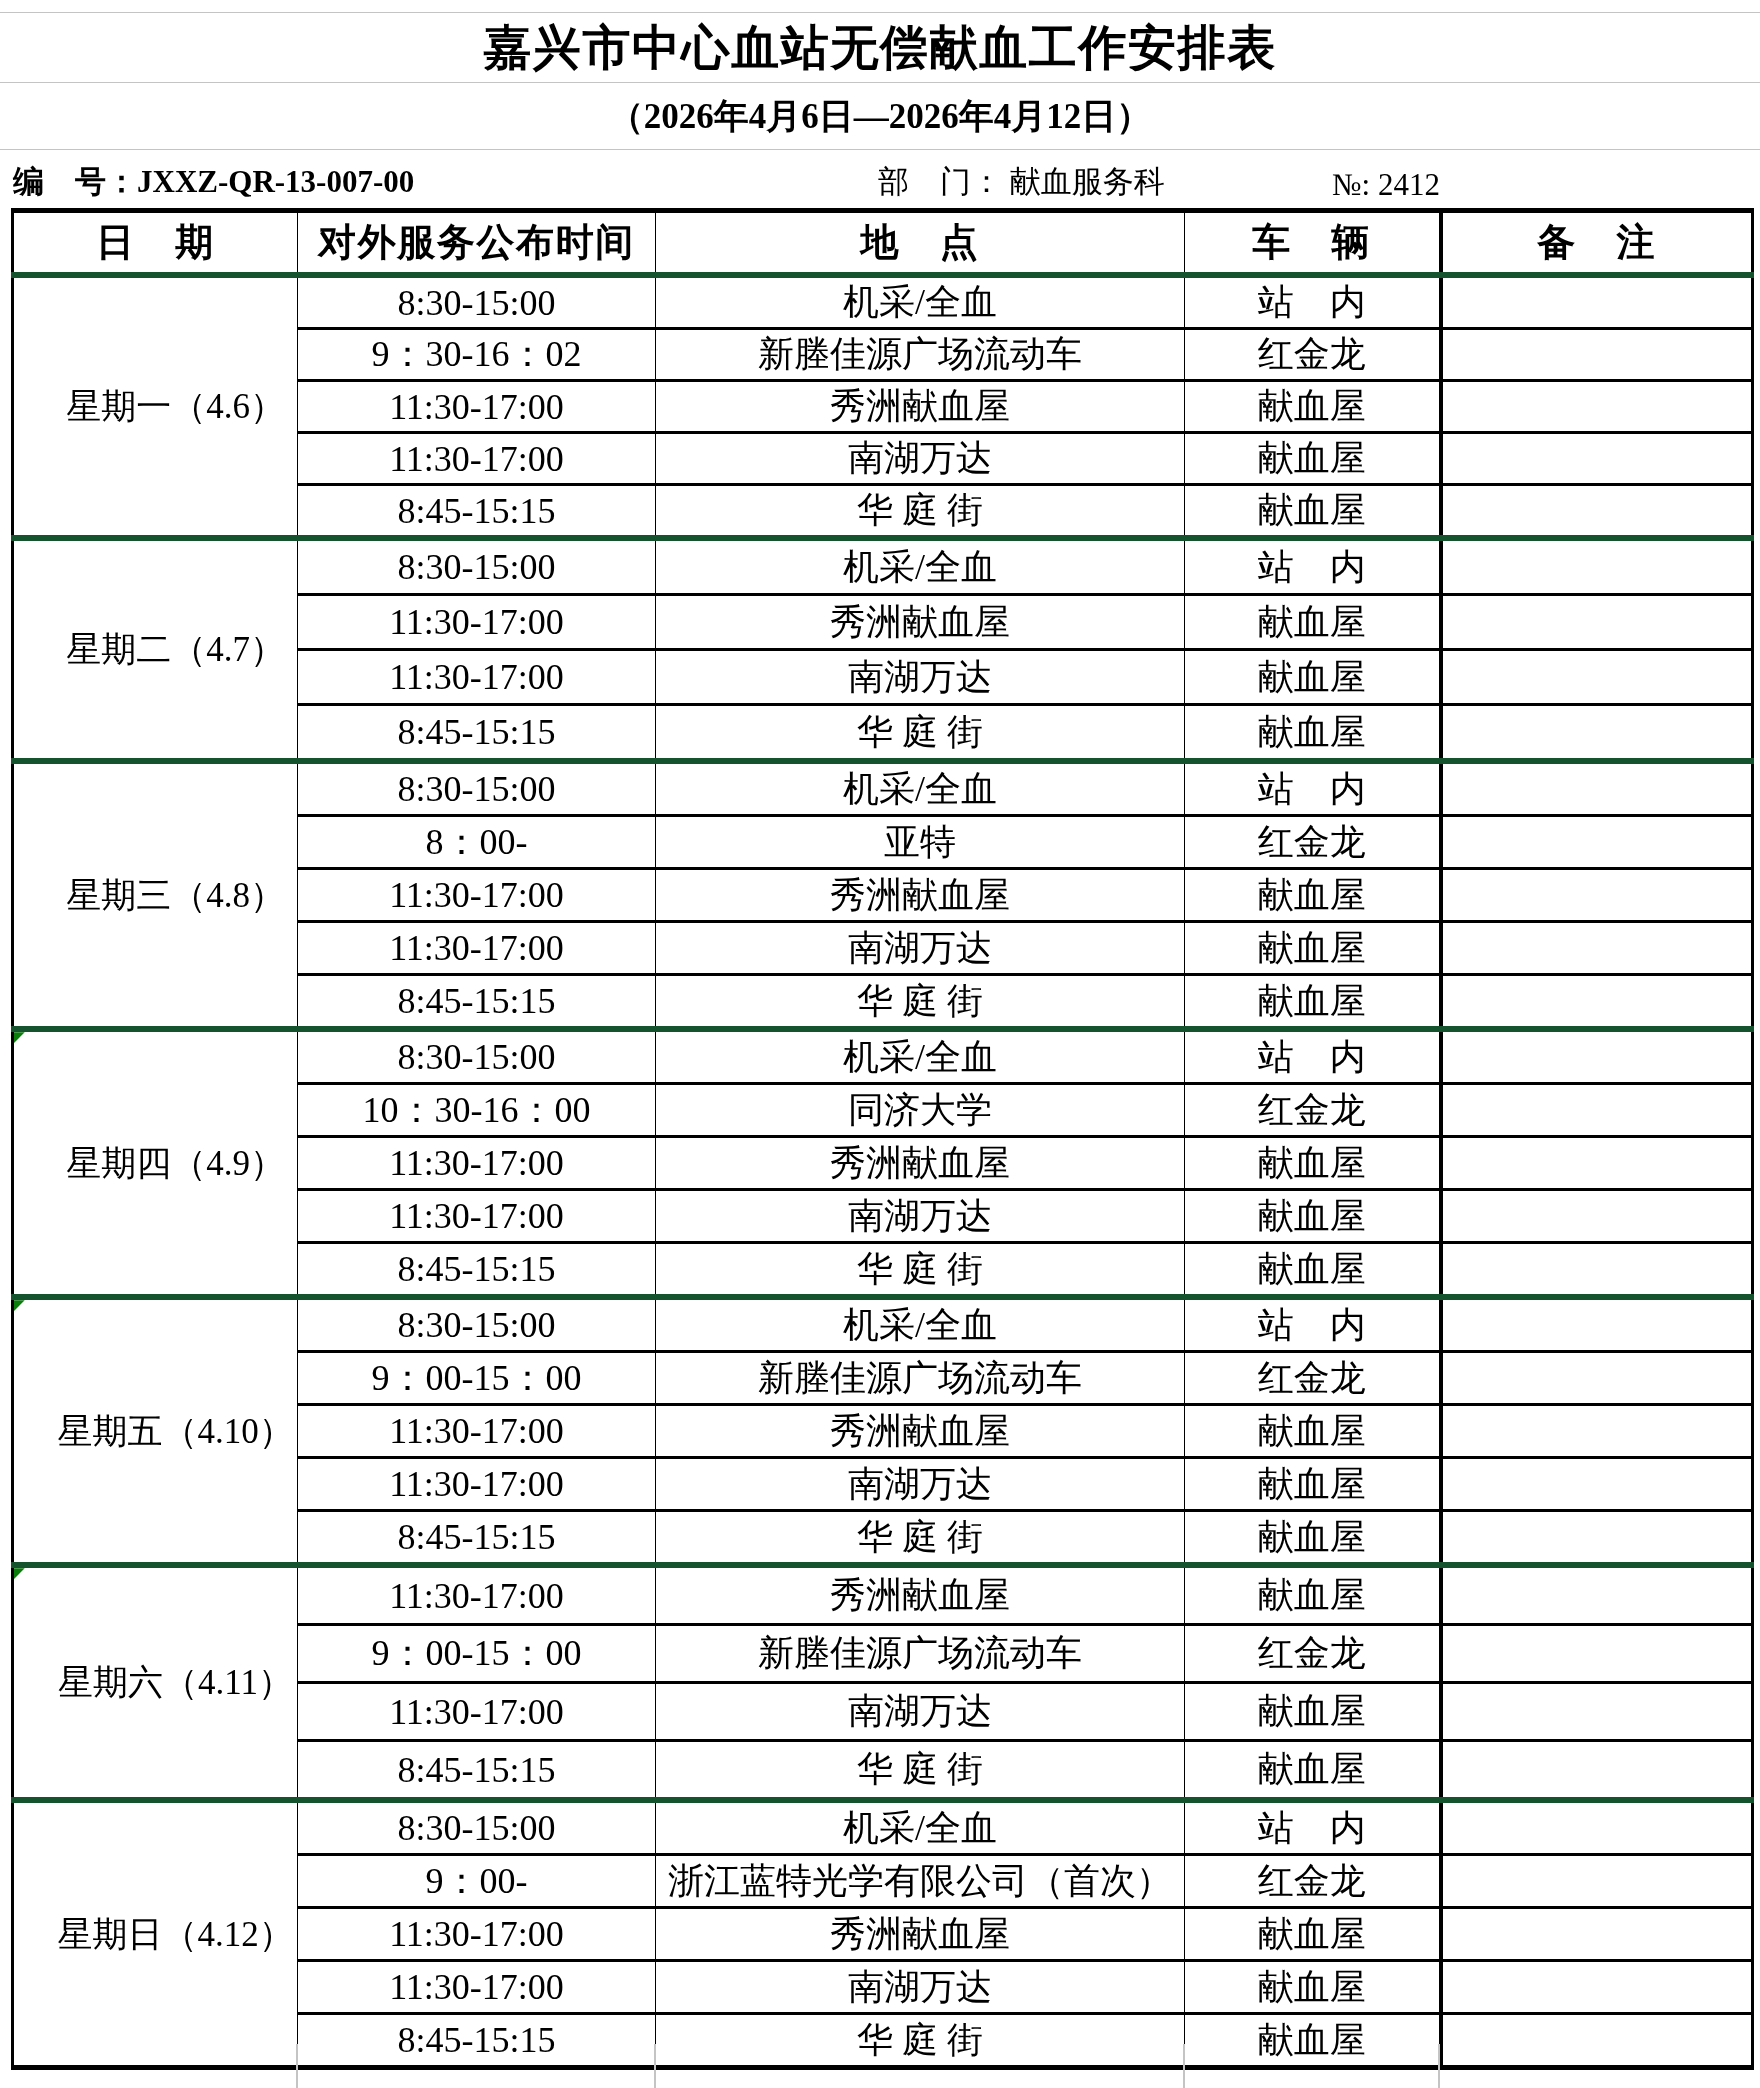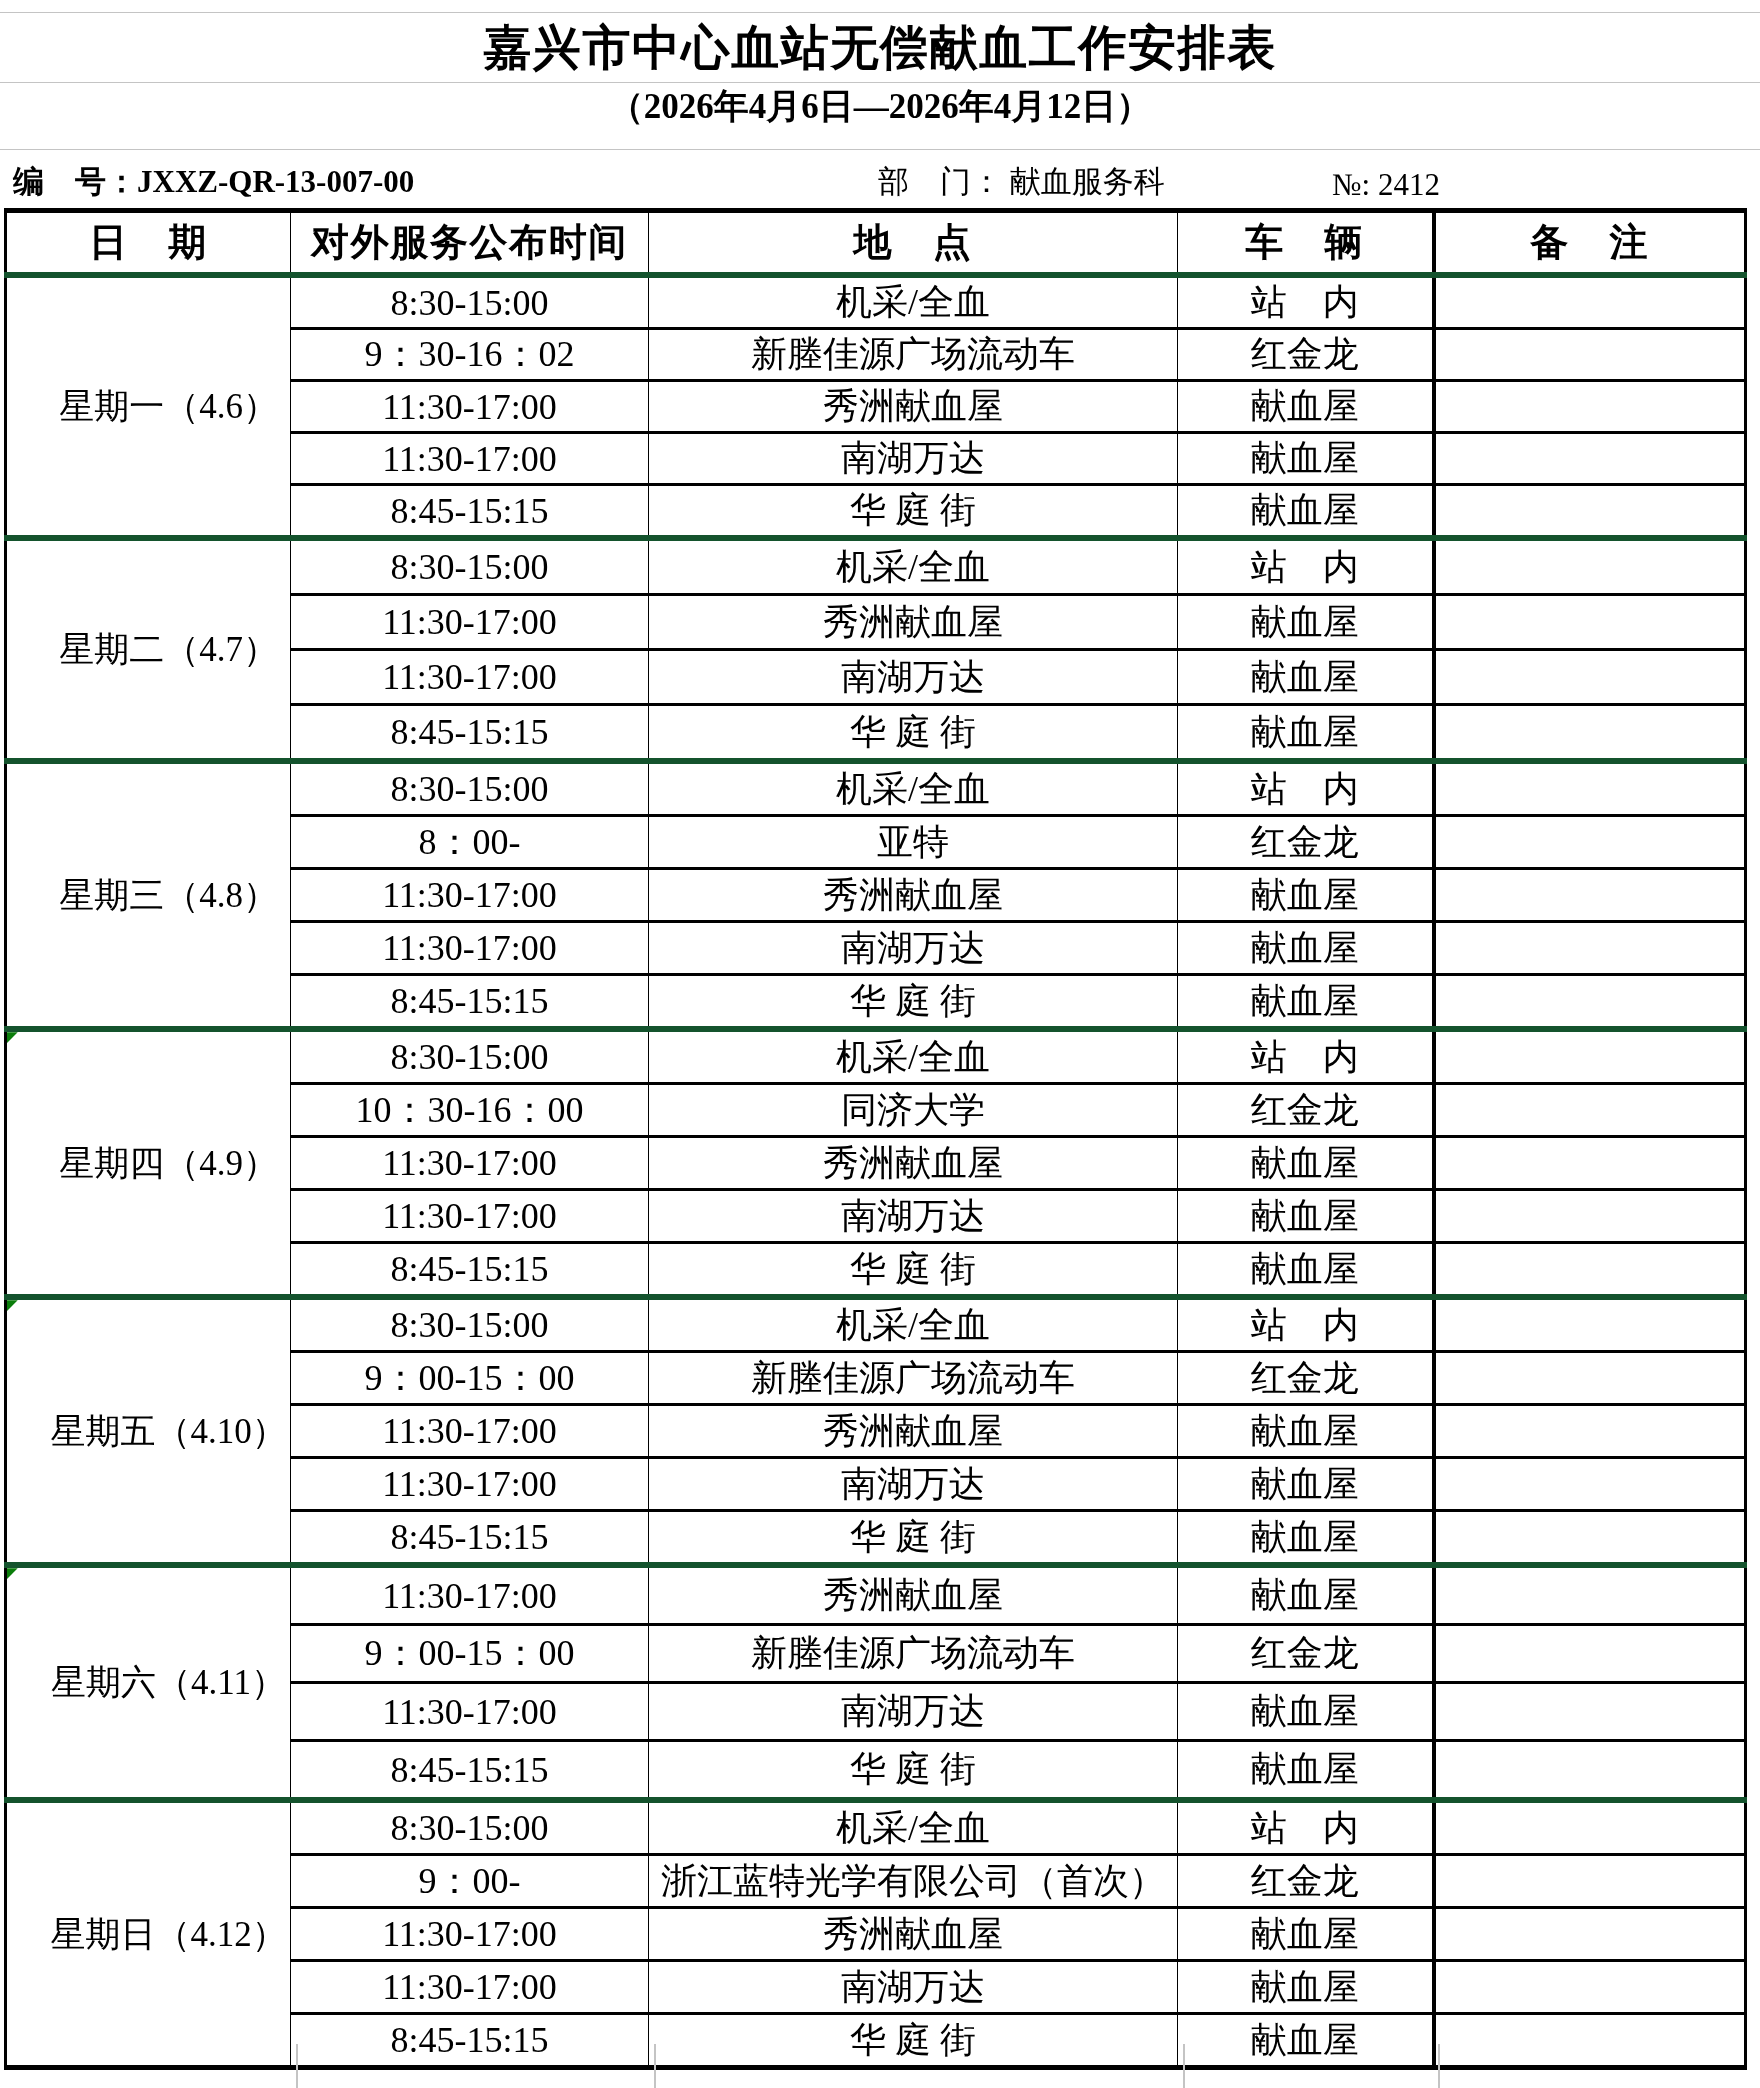--- a/index.html
+++ b/index.html
@@ -1,28 +1,28 @@
 <!DOCTYPE html>
 <html style="font-size:13px"><head>
 <meta charset="utf-8">
 <style>
   html,body{margin:0;padding:0;background:#fff;}
   body{width:1760px;height:2088px;overflow:hidden;position:relative;
        font-family:"Liberation Serif","DejaVu Serif",serif;color:#000;}
   .top-strip{height:12.3px;border-bottom:1.6px solid #c4c4c4;}
   .title-row{height:69px;border-bottom:1.6px solid #c4c4c4;display:flex;align-items:center;justify-content:center;}
   .title-row .t{font-size:48px;font-weight:bold;letter-spacing:1.6px;}
-  .subtitle-row{height:66px;border-bottom:1.6px solid #c4c4c4;display:flex;align-items:flex-start;justify-content:center;}
+  .subtitle-row{height:66px;border-bottom:1.6px solid #c4c4c4;display:flex;align-items:center;justify-content:center;}
   .subtitle-row .t{font-size:35px;font-weight:bold;}
   .info-row{height:58px;position:relative;}
   .info-row span{position:absolute;bottom:5px;font-size:31px;white-space:nowrap;}
   .info-no{left:13px;font-weight:bold;}
   .info-dept{left:878px;font-weight:normal;}
   .info-serial{left:1308px;font-weight:normal;margin-left:24px;}
-  table.sched{border-collapse:collapse;table-layout:fixed;width:1739px;margin-left:4px;
+  table.sched{border-collapse:collapse;table-layout:fixed;width:1739px;margin-left:11px;
               border:3.3px solid #000;border-top-width:5px;border-bottom-width:5px;}
   .sched th,.sched td{border-left:1.6px solid #000;text-align:center;vertical-align:middle;
                       padding:0;overflow:hidden;white-space:nowrap;}
   .sched th{font-size:38px;font-weight:bold;height:59px;border-bottom:5px solid #000;letter-spacing:1.6px;}
   .sched th.c-note,.sched td.c-note{border-left:4.1px solid #000;}
   .sched td{font-size:36px;border-top:3.3px solid #000;}
   .sched td.c-note{border-top:3.3px solid #000;}
   .sched tr.blk-first td{border-top:6px solid #14532d;}
   .sched td.day{font-size:35px;position:relative;padding-left:40px;}
   .rh1 td{height:45px;} .rh2 td{height:52px;} .rh3 td{height:50px;}

